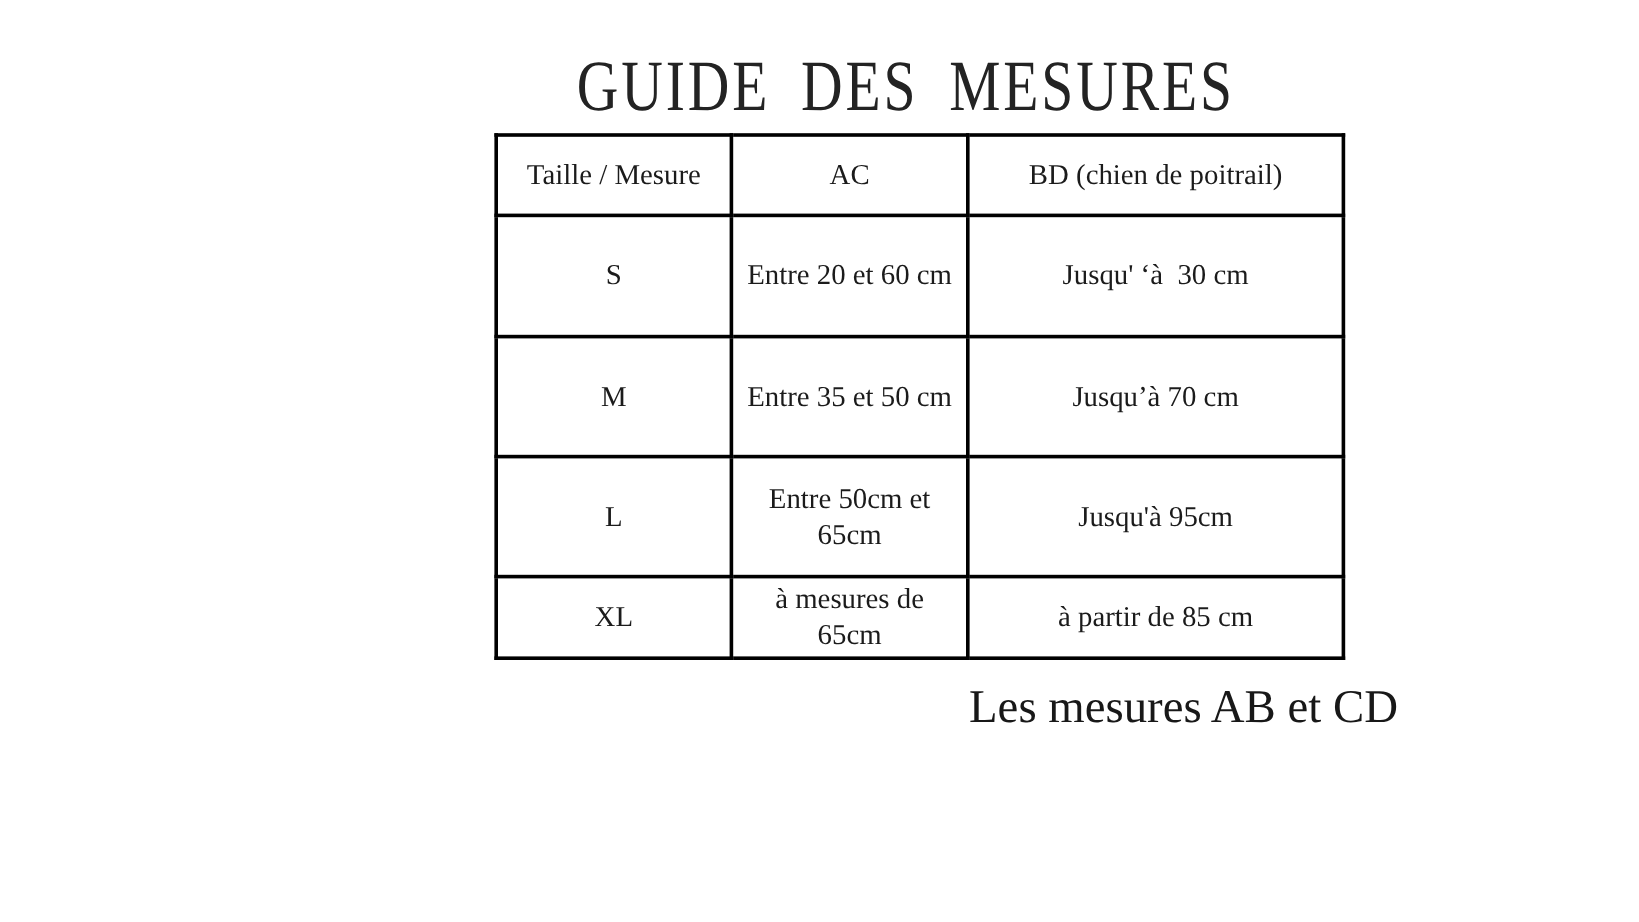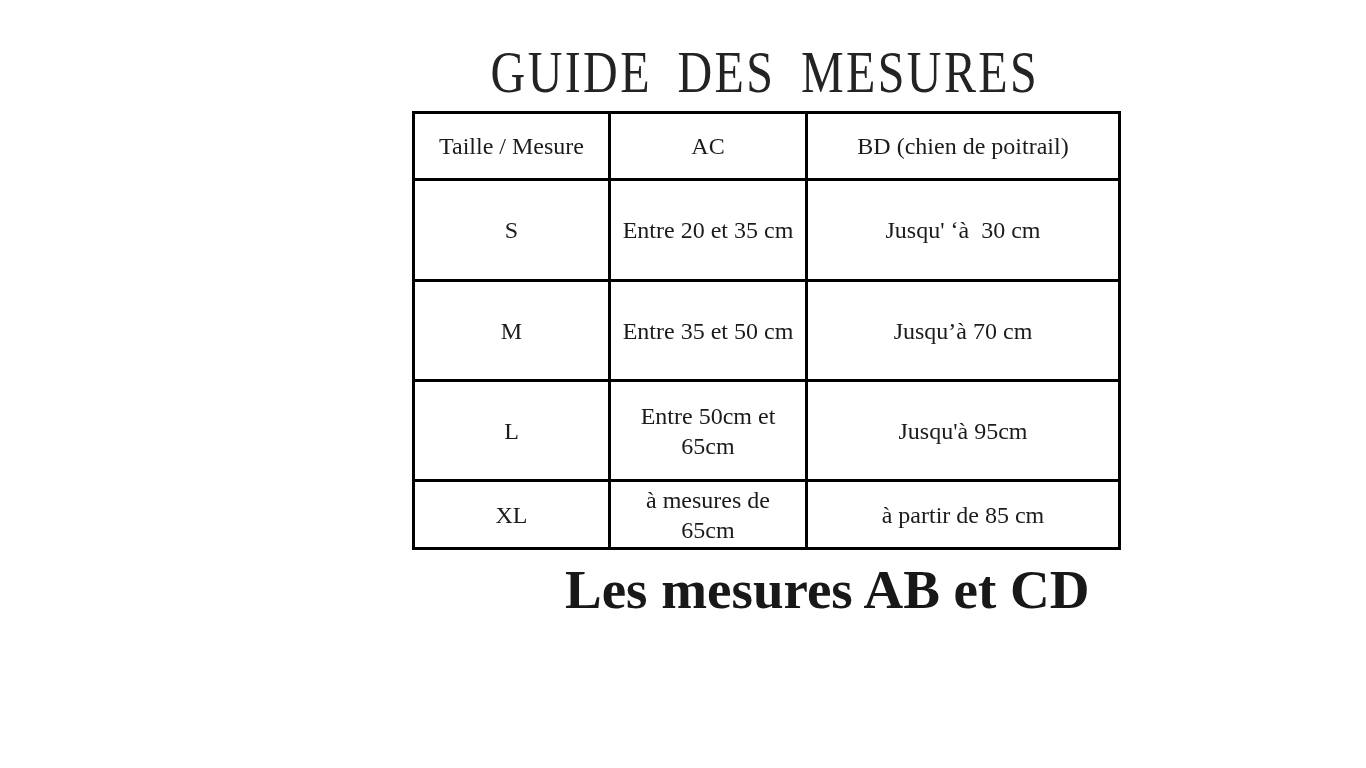--- a/index.html
+++ b/index.html
@@ -8,21 +8,21 @@
     background: #ffffff;
     overflow: hidden;
     font-family: "Liberation Serif", serif;
     color: #1b1b1b;
   }
   .page { position: relative; width: 1366px; height: 768px; background: #ffffff; }
 
   .title-wrap {
     position: absolute;
     left: 412px; top: 38px; width: 706px;
-    text-align: center;
+    text-align: left;
     white-space: nowrap;
   }
   .title-inner {
     display: inline-block;
     font-size: 60px;
     font-weight: 400;
     letter-spacing: 3px;
     word-spacing: 14px;
     color: #232323;
     transform: scaleX(0.80);
@@ -53,25 +53,25 @@
   col.c3 { width: 313px; }
   tr.hdr   { height: 67px; }
   tr.row-s { height: 101px; }
   tr.row-m { height: 100px; }
   tr.row-l { height: 100px; }
   tr.row-xl{ height: 68px; }
 
   .note {
     position: absolute;
     left: 565px; top: 560px; width: 600px;
-    text-align: left;
-    font-size: 55px;
+    text-align: right;
+    font-size: 39px;
     line-height: 59px;
     color: #181818;
-    font-weight: 700;
+    font-weight: 400;
   }
 </style>
 </head>
 <body>
 
 <div class="page">
 
   <div class="title-wrap">
     <span class="title-inner">GUIDE DES MESURES</span>
   </div>
@@ -85,21 +85,21 @@
     <thead>
       <tr class="hdr">
         <th>Taille / Mesure</th>
         <th>AC</th>
         <th>BD (chien de poitrail)</th>
       </tr>
     </thead>
     <tbody>
       <tr class="row-s">
         <td>S</td>
-        <td>Entre 20 et 35 cm</td>
+        <td>Entre 20 et 60 cm</td>
         <td>Jusqu' ‘à  30 cm</td>
       </tr>
       <tr class="row-m">
         <td>M</td>
         <td>Entre 35 et 50 cm</td>
         <td>Jusqu’à 70 cm</td>
       </tr>
       <tr class="row-l">
         <td>L</td>
         <td>Entre 50cm et 65cm</td>

